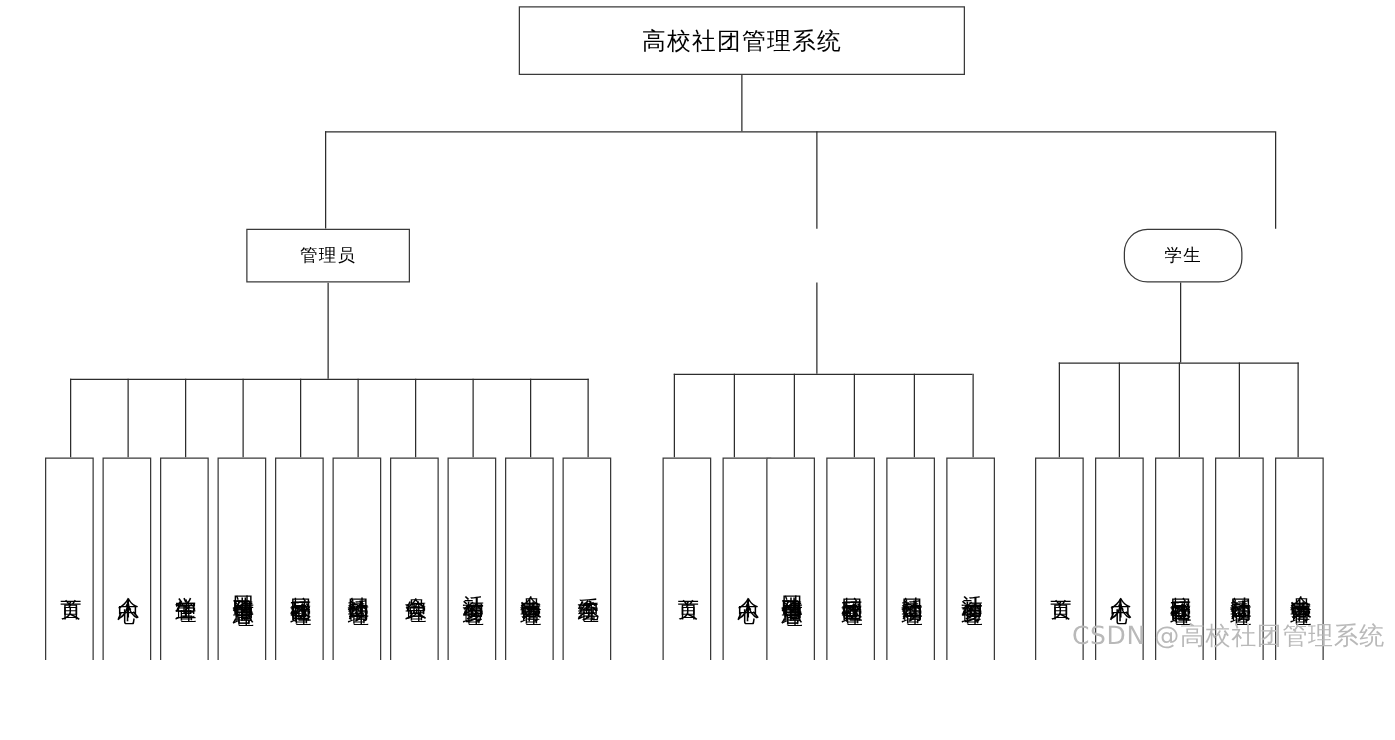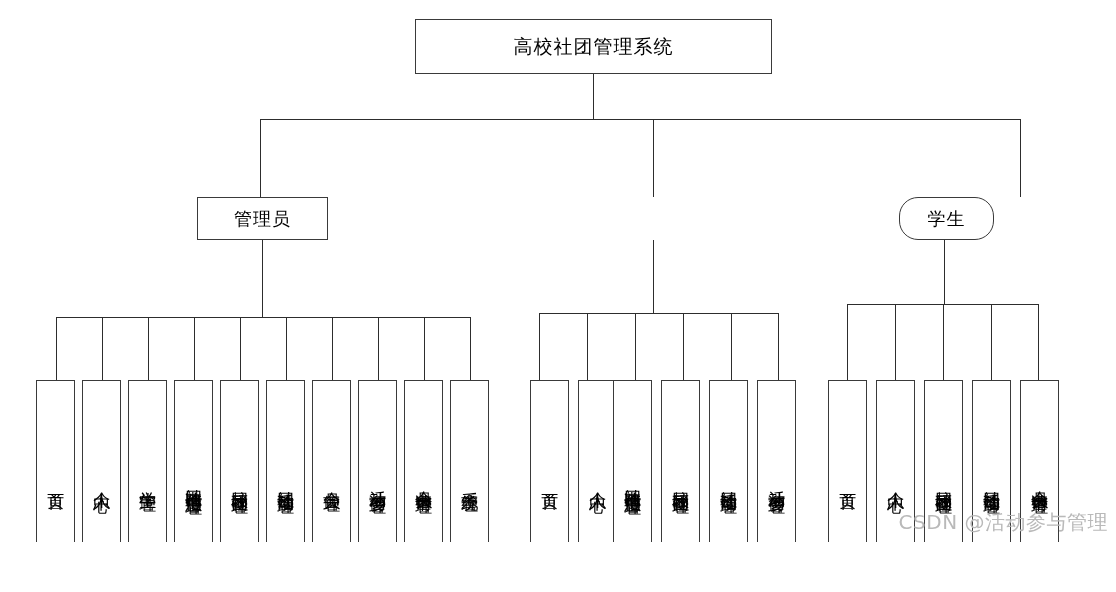--- a/index.html
+++ b/index.html
@@ -9,39 +9,38 @@
   }
   body {
     font-family: "DejaVu Sans", "Liberation Sans", sans-serif;
   }
   #diagram {
     position: relative;
     width: 1116px;
     height: 528px;
     background: #ffffff;
     overflow: hidden;
-    margin-top: 14px;
   }
   .node {
     position: absolute;
     box-sizing: border-box;
     border: 1px solid #3a3a3a;
     background: #ffffff;
     display: flex;
     align-items: center;
     justify-content: center;
     color: #000000;
     z-index: 3;
   }
   .node.root {
     font-size: 19px;
     letter-spacing: 1px;
   }
   .node.role {
-    font-size: 18px;
+    font-size: 14px;
     letter-spacing: 1px;
   }
   .node.leaf {
     writing-mode: vertical-rl;
     text-orientation: upright;
     font-size: 17px;
     line-height: 1.38;
     letter-spacing: 1.5px;
     padding: 4px 0;
     white-space: nowrap;
@@ -183,15 +182,15 @@
   <div class="node leaf" style="left:924px; top:366px; width:39px; height:202px;">
     <span class="leaf-label">校园社团管理</span>
     </div>
   <div class="node leaf" style="left:972px; top:366px; width:39px; height:202px;">
     <span class="leaf-label">社团活动管理</span>
     </div>
   <div class="node leaf" style="left:1020px; top:366px; width:39px; height:202px;">
     <span class="leaf-label">会员申请管理</span>
     </div>
 
-  <div id="watermark">CSDN @活动参与管理</div>
+  <div id="watermark">CSDN @高校社团管理系统</div>
 
 </div>
 
 </body></html>

